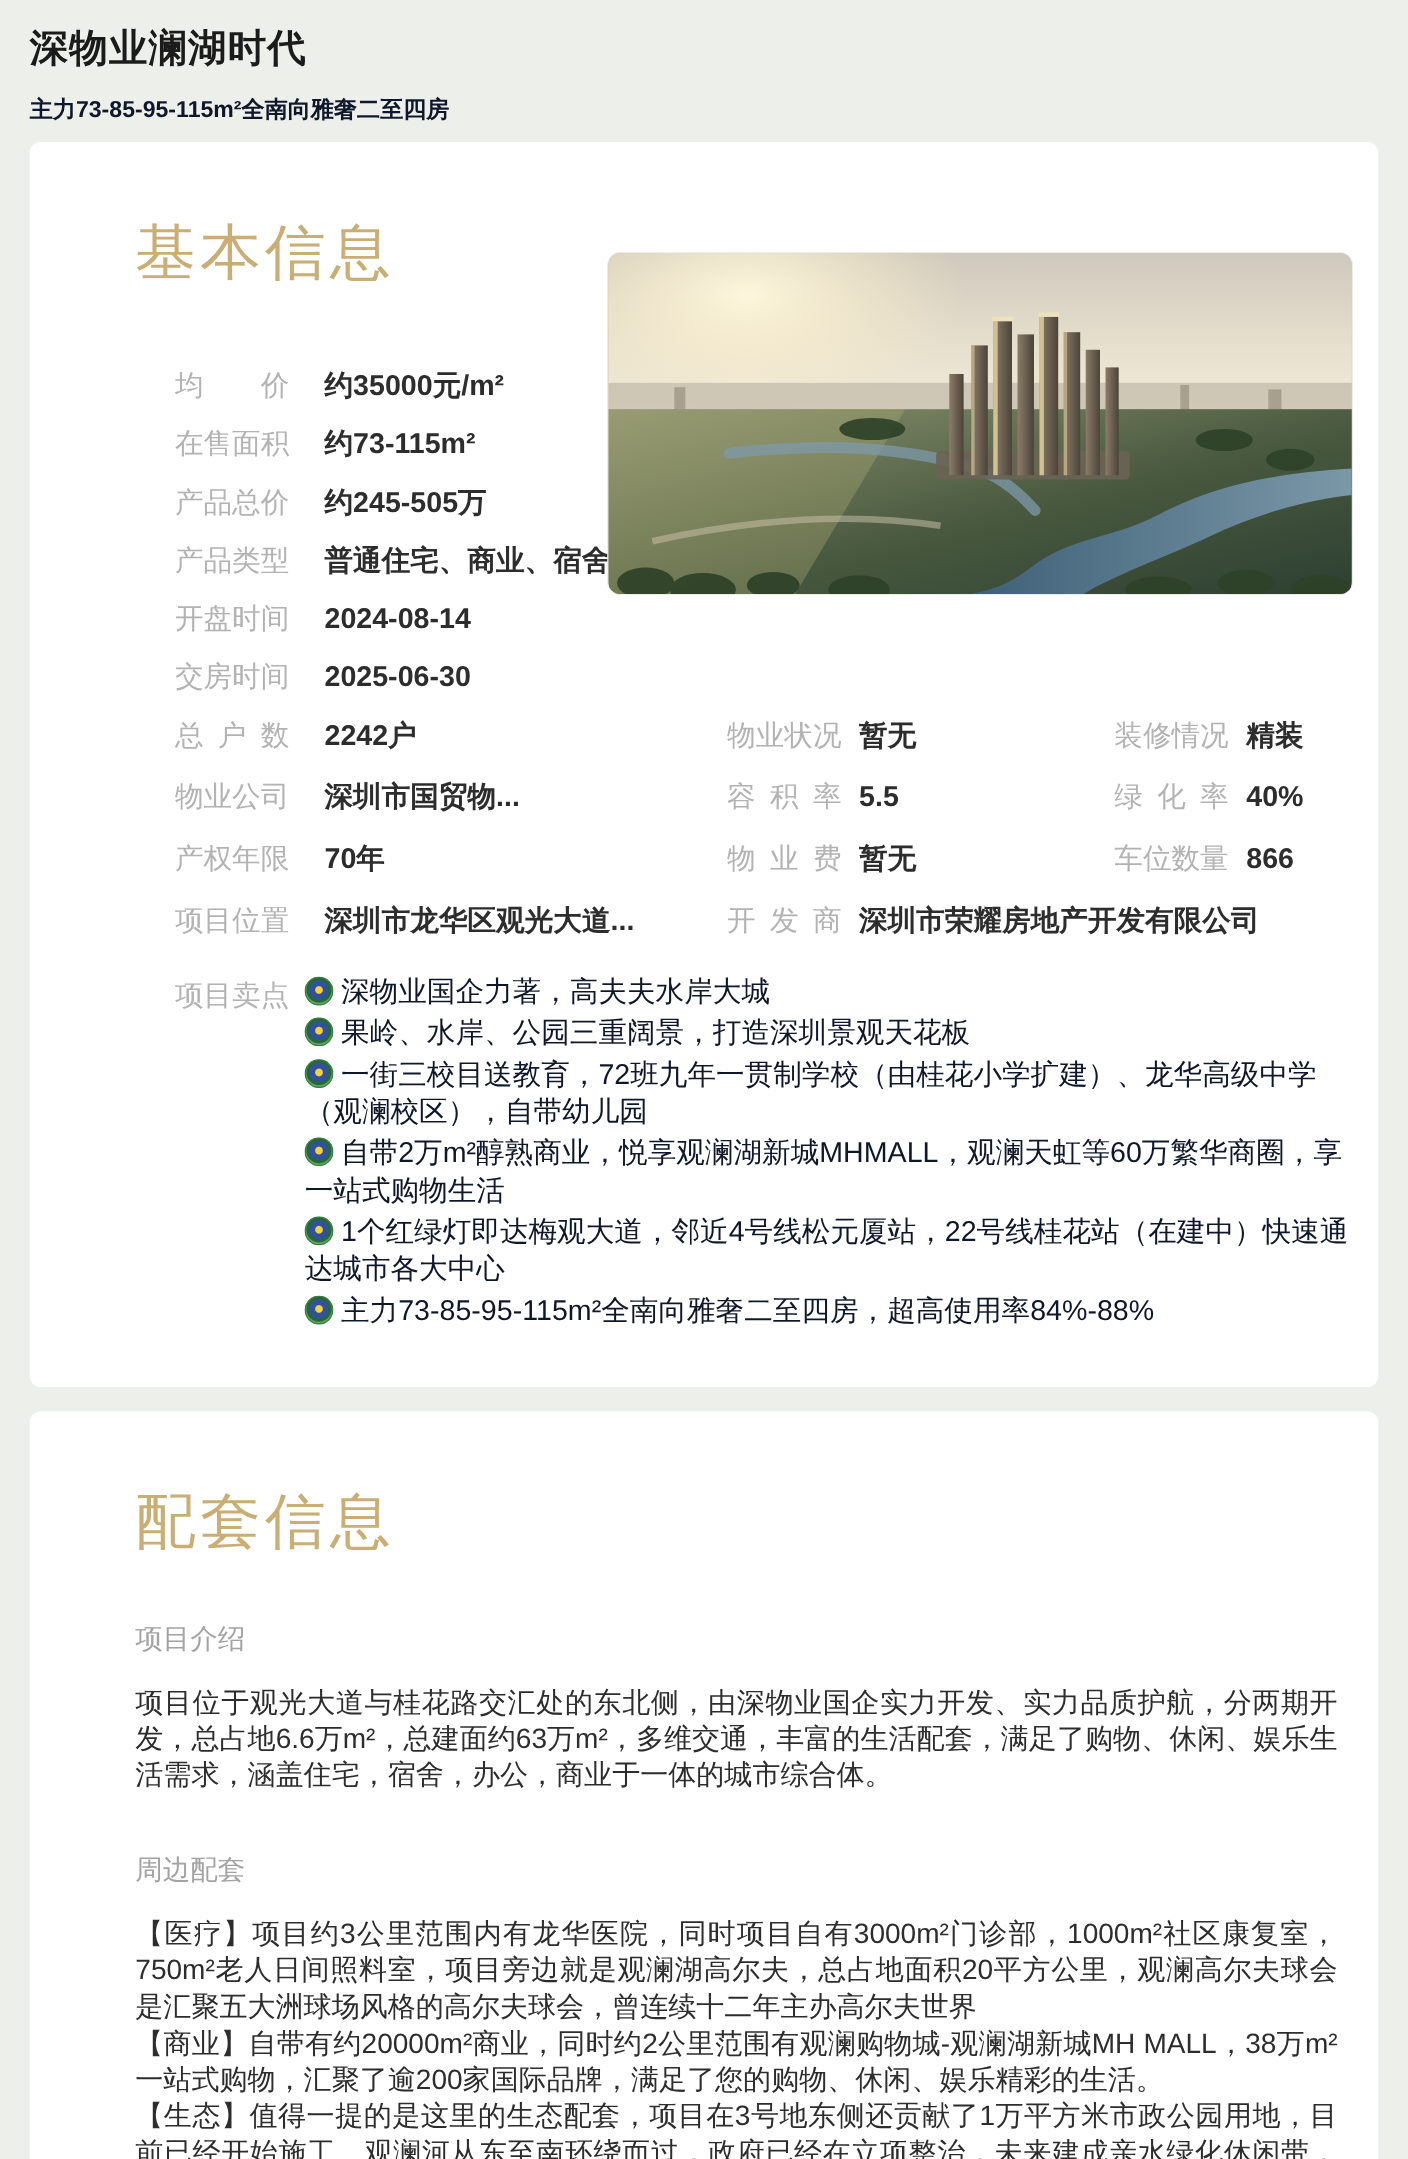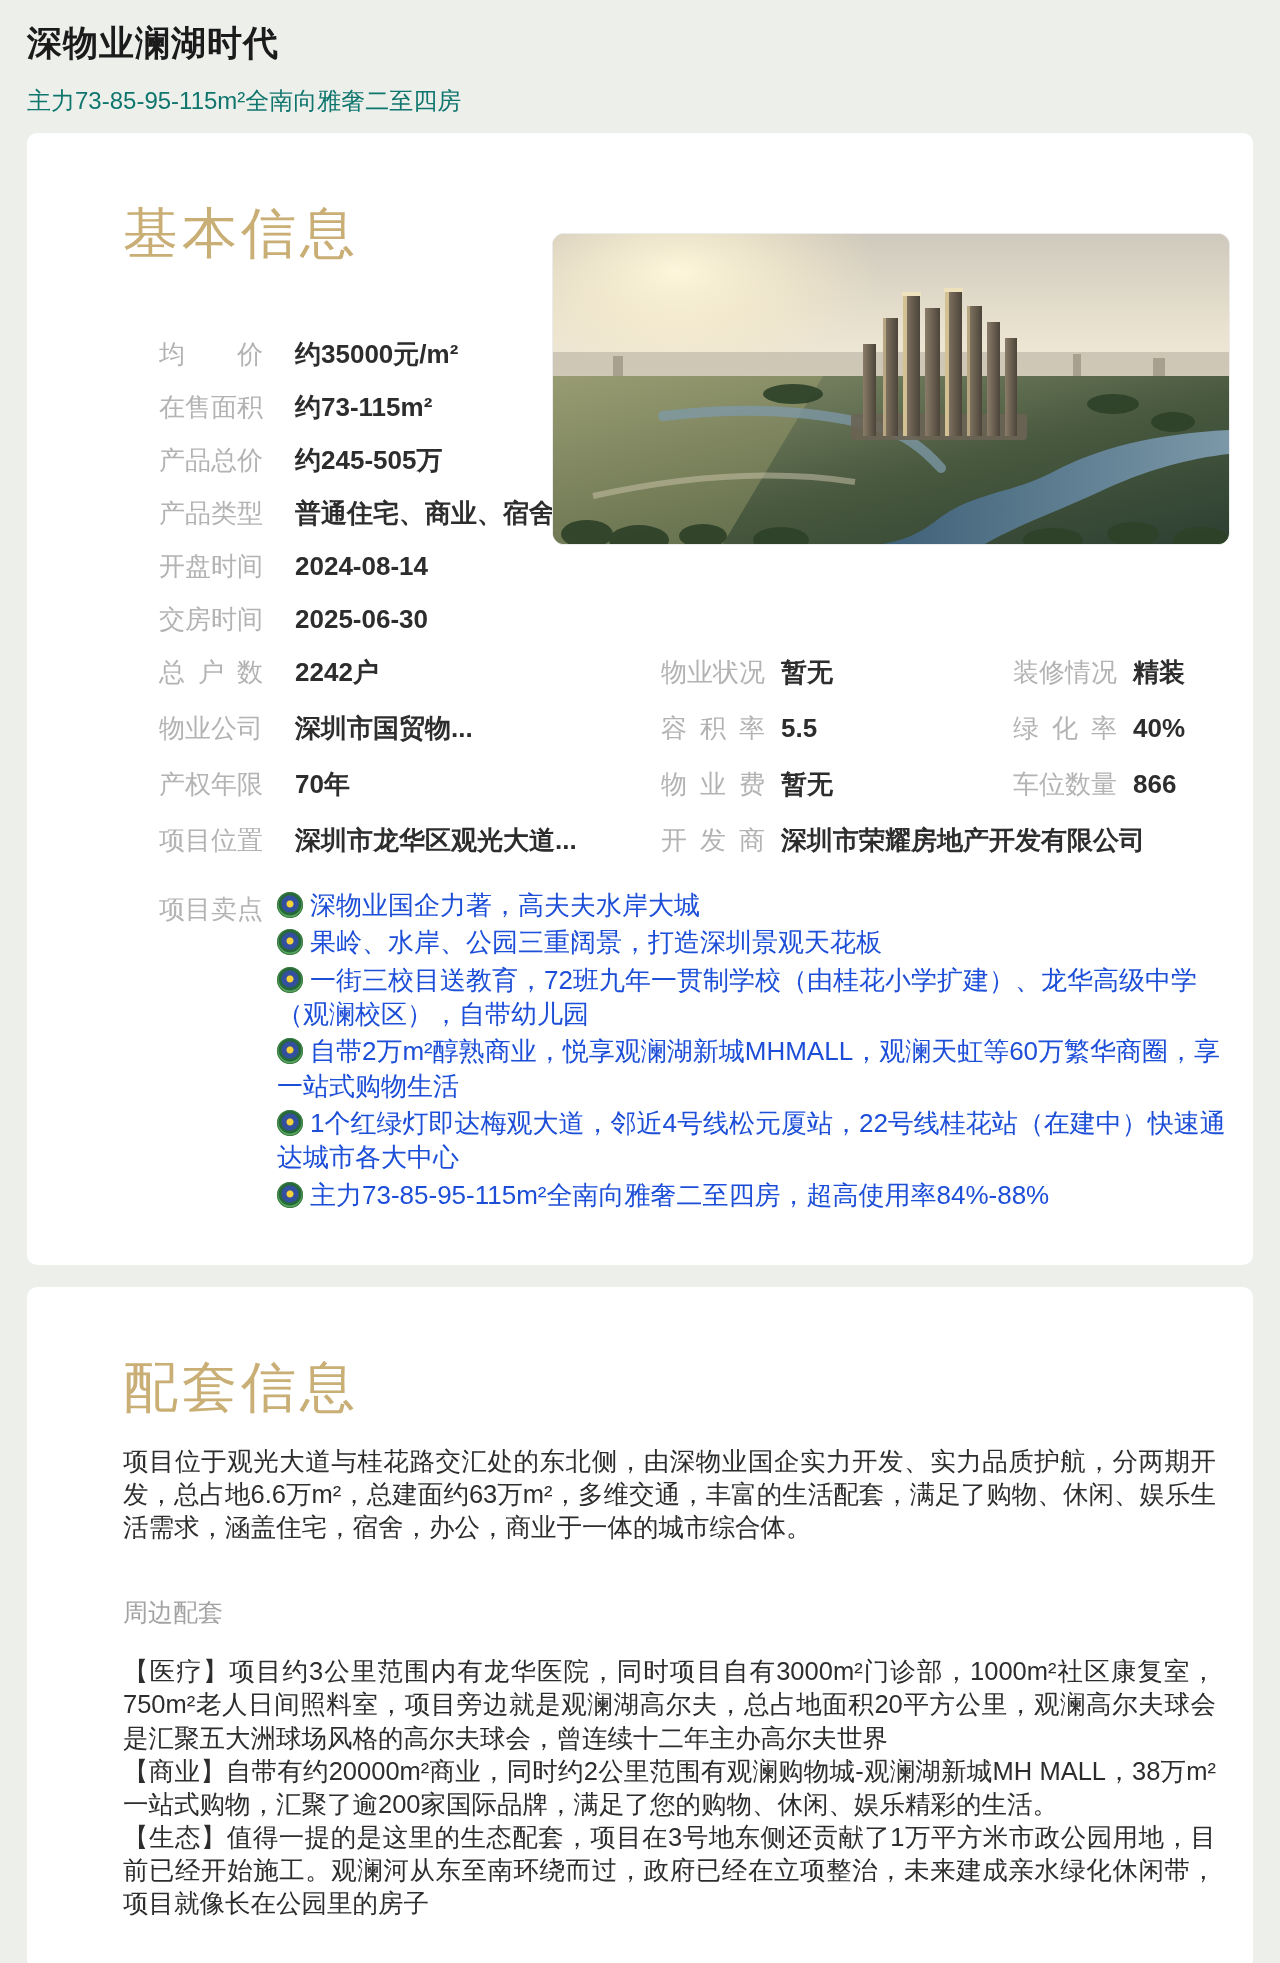--- a/index.html
+++ b/index.html
@@ -6,21 +6,21 @@
   body {
     width:1280px; min-height:1963px;
     background:#edefeb;
     font-family:"Liberation Sans","DejaVu Sans",sans-serif;
     color:#2d2d2d;
     -webkit-font-smoothing:antialiased;
   }
   
   .page-header { padding:20px 28px 16px 27px; }
   .page-title { margin:0 0 18px; font-size:35px; font-weight:700; color:#1b1b1b; letter-spacing:1px; }
-  .page-subtitle { margin:0; font-size:24px; font-weight:400; color:#0f766e; }
+  .page-subtitle { margin:0; font-size:21px; font-weight:700; color:#0f172a; }
 
   
   .card { background:#ffffff; border-radius:10px; margin:0 27px;padding-left:48px; }
   .card + .card { margin-top:22px; }
   .card-inner { position:relative; padding:64px 23px 50px 21px; }
 
   .section-heading {
     margin:0 0 66px 27px;
     font-size:55px; font-weight:500; letter-spacing:4px;
     color:#c9af76;
@@ -52,21 +52,21 @@
   }
   .cell { display:flex; align-items:center; }
   .cell .val { margin-left:16px; }
   .cell.c1 .val { margin-left:32px; }
   .cell.span2 { grid-column:2 / 4; }
 
   
   .sp-row { display:flex; margin:30px 0 0 27px; font-size:26px; }
   .sp-row .lbl { margin-top:4px; }
   .sp-list { list-style:none; margin:0; padding:0 0 0 14px; max-width:1062px; }
-  .sp-item { line-height:1.32; font-weight:500; color:#1d4ed8; margin-bottom:3px; }
+  .sp-item { line-height:1.32; font-weight:500; color:#0f172a; margin-bottom:3px; }
   .sp-icon {
     display:inline-block; width:26px; height:26px; border-radius:50%;
     background:radial-gradient(circle at 50% 46%,
       #f5d23c 0 3px, #32509f 4px 8px, #27683a 9px 11px, #5aa95e 12px);
     box-shadow:0 0 0 1px #3d7a45 inset;
     vertical-align:-4px; margin-right:7px;
   }
 
   
   .sub-label { margin:52px 0 26px 27px; font-size:25px; font-weight:400; color:#a3a3a3; }
@@ -248,20 +248,21 @@
         <li class="sp-item"><span class="sp-icon"></span><span>主力73-85-95-115m²全南向雅奢二至四房，超高使用率84%-88%</span></li>
       </ul>
     </div>
   </div>
 </section>
 
 <section class="card card2">
   <div class="card-inner">
     <h2 class="section-heading">配套信息</h2>
 
+    <h3 class="sub-label">项目介绍</h3>
     <p class="para">项目位于观光大道与桂花路交汇处的东北侧，由深物业国企实力开发、实力品质护航，分两期开发，总占地6.6万m²，总建面约63万m²，多维交通，丰富的生活配套，满足了购物、休闲、娱乐生活需求，涵盖住宅，宿舍，办公，商业于一体的城市综合体。</p>
 
     <h3 class="sub-label">周边配套</h3>
     <p class="para">【医疗】项目约3公里范围内有龙华医院，同时项目自有3000m²门诊部，1000m²社区康复室，750m²老人日间照料室，项目旁边就是观澜湖高尔夫，总占地面积20平方公里，观澜高尔夫球会是汇聚五大洲球场风格的高尔夫球会，曾连续十二年主办高尔夫世界</p>
     <p class="para">【商业】自带有约20000m²商业，同时约2公里范围有观澜购物城-观澜湖新城MH MALL，38万m²一站式购物，汇聚了逾200家国际品牌，满足了您的购物、休闲、娱乐精彩的生活。</p>
     <p class="para">【生态】值得一提的是这里的生态配套，项目在3号地东侧还贡献了1万平方米市政公园用地，目前已经开始施工。观澜河从东至南环绕而过，政府已经在立项整治，未来建成亲水绿化休闲带，项目就像长在公园里的房子</p>
 
   </div>
 </section>
 

